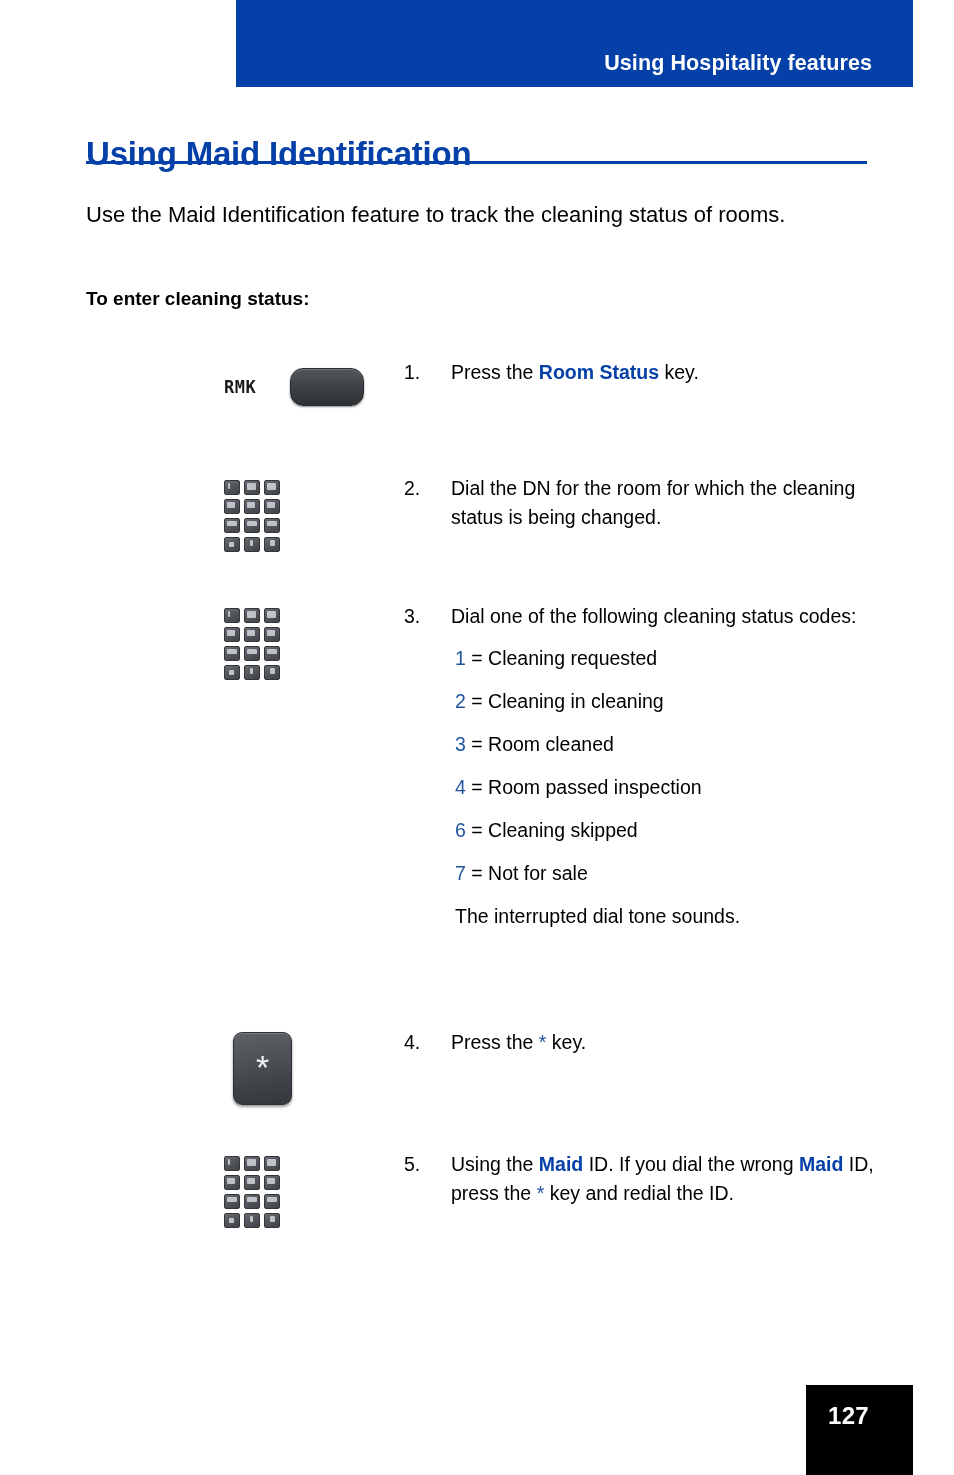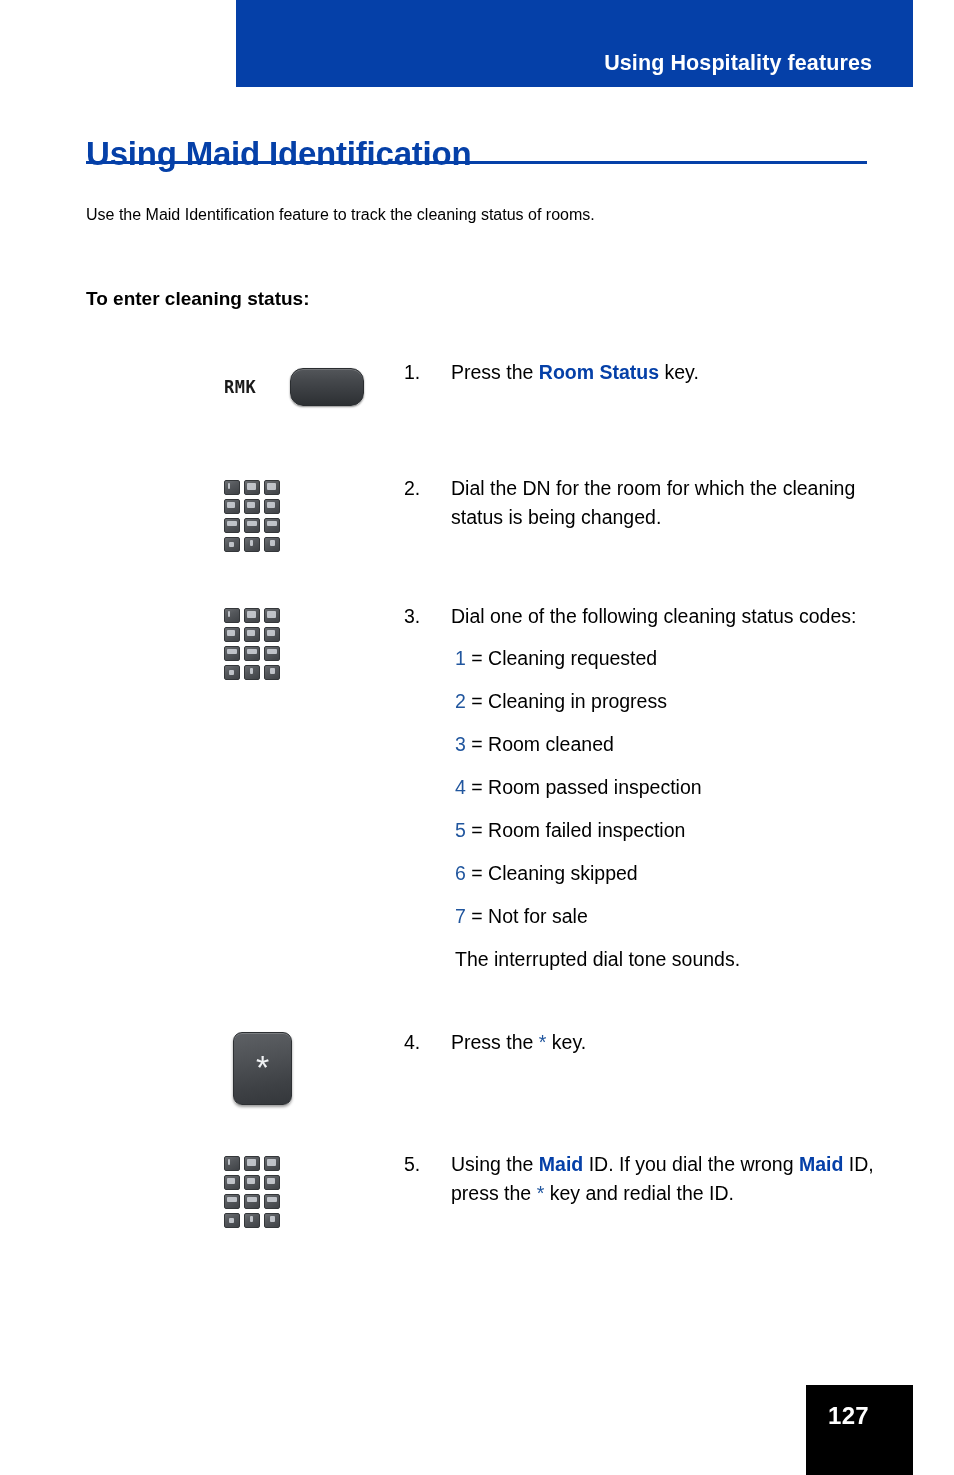--- a/index.html
+++ b/index.html
@@ -62,21 +62,21 @@
     height: 3px;
     background: #0540a8;
   }
 
   
   .intro {
     position: absolute;
     left: 86px;
     top: 200px;
     width: 800px;
-    font-size: 16px;
+    font-size: 22px;
     color: #000000;
     line-height: 29px;
   }
   .intro p { margin: 0; }
 
   .subhead {
     position: absolute;
     left: 86px;
     top: 288px;
     font-size: 19px;
@@ -326,24 +326,23 @@
           <span class="keypad-key k0"></span>
           <span class="keypad-key khash"></span>
         </div>
       </div>
       <div class="step-body">
         <div class="step-num">3.</div>
         <div class="step-text">
           <div>Dial one of the following cleaning status codes:</div>
           <ul class="code-list">
             <li><span class="code-num">1</span> <span>= Cleaning requested</span></li>
-            <li><span class="code-num">2</span> <span>= Cleaning in progress</span></li>
+            <li><span class="code-num">2</span> <span>= Cleaning in cleaning</span></li>
             <li><span class="code-num">3</span> <span>= Room cleaned</span></li>
             <li><span class="code-num">4</span> <span>= Room passed inspection</span></li>
-            <li><span class="code-num">5</span> <span>= Room failed inspection</span></li>
             <li><span class="code-num">6</span> <span>= Cleaning skipped</span></li>
             <li><span class="code-num">7</span> <span>= Not for sale</span></li>
           </ul>
           <div class="tone-note" style="margin-top:19px;">The interrupted dial tone sounds.</div>
         </div>
       </div>
     </div>
 
     <div class="step" style="min-height:122px;">
       <div class="step-visual">

